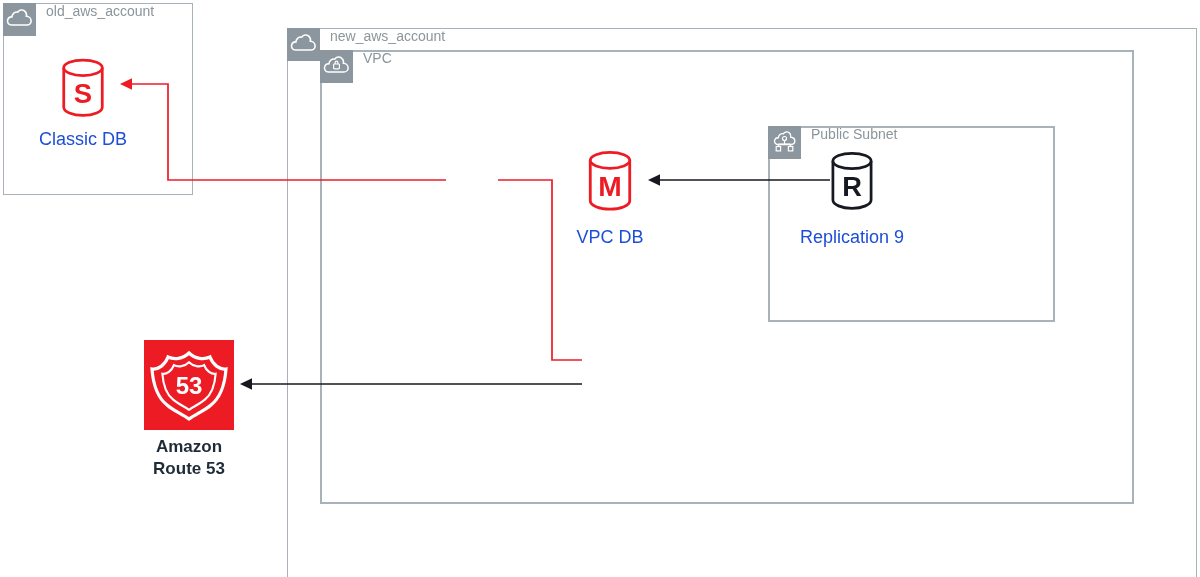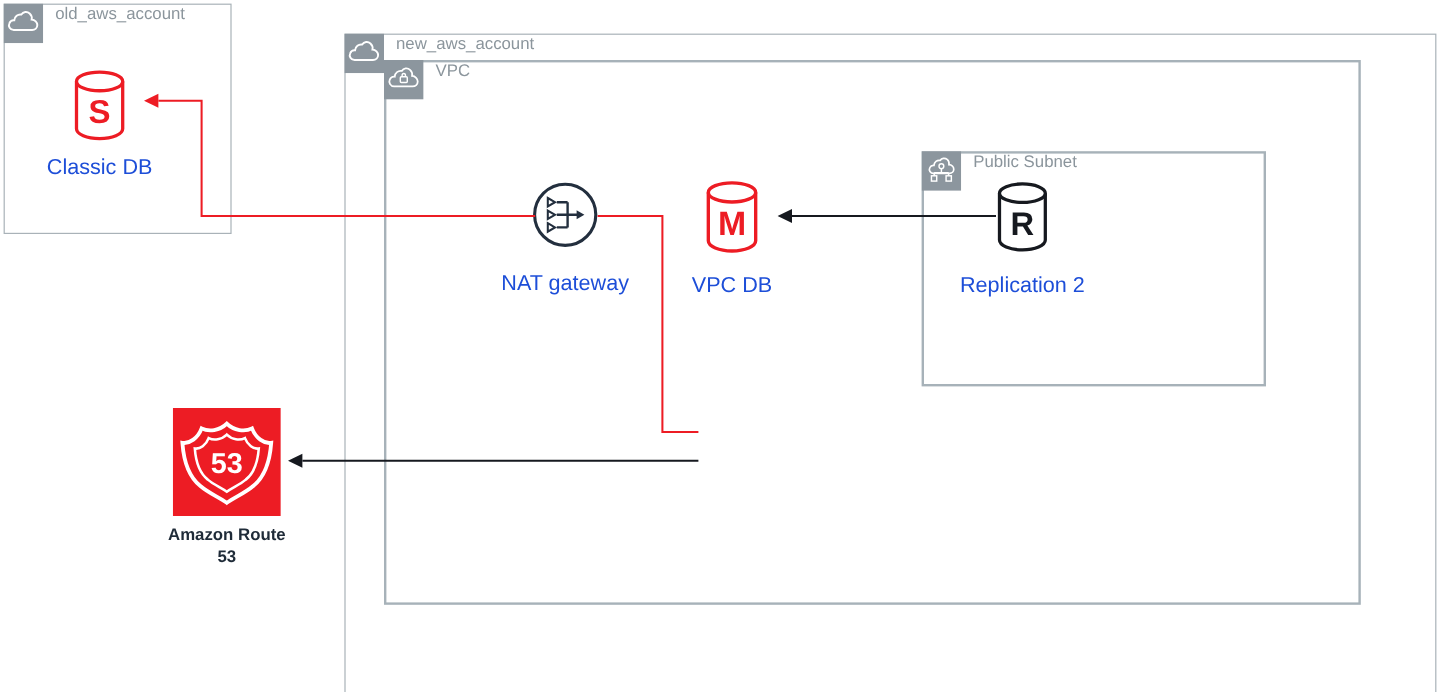--- a/index.html
+++ b/index.html
@@ -12,21 +12,21 @@
   .b2 { border:2px solid #a7b2b9; }
   .group-header { position:absolute; display:flex; align-items:flex-start; }
   .b1 .group-header { top:-1px; left:-1px; }
   .b2 .group-header { top:-2px; left:-2px; }
   .hdr-icon { width:33px; height:33px; display:block; flex:0 0 auto; }
   .group-title { font-size:14px; color:#8b959c; margin-left:10px; white-space:nowrap; }
 
   .node { position:absolute; text-align:center; }
   .node-icon { display:block; margin:0 auto; }
   .node-label { font-size:18px; color:#1d4ed8; line-height:1.3; }
-  .lbl-bold { font-weight:bold; font-size:14px; color:#1f2b38; }
+  .lbl-bold { font-weight:bold; font-size:17px; color:#1f2b38; }
 
   .app-square {
     width:54px; height:54px; box-sizing:border-box; margin:0 auto;
     border:3px solid #232f3e; border-radius:10px; background:#ffffff;
   }
 
   .connections {
     position:absolute; left:0; top:0; width:1200px; height:577px;
     pointer-events:none; z-index:5;
   }
@@ -85,48 +85,37 @@
 
   <div class="node" style="left:23px; top:57px; width:120px;">
     <svg class="node-icon" width="44" height="62" viewBox="0 0 48 66">
       <path d="M3 11 L3 54 A21 9 0 0 0 45 54 L45 11" fill="#ffffff" stroke="#ed1c24" stroke-width="3"></path>
       <ellipse cx="24" cy="11" rx="21" ry="8.5" fill="#ffffff" stroke="#ed1c24" stroke-width="3"></ellipse>
       <text x="24" y="49" text-anchor="middle" font-size="30" font-weight="700" fill="#ed1c24">S</text>
     </svg>
     <div class="node-label" style="margin-top:9px;">Classic DB</div>
   </div>
 
-  <div class="node" style="left:411px; top:151px; width:120px;">
-    <svg class="node-icon" width="56" height="56" viewBox="0 0 56 56">
-      <circle cx="28" cy="28" r="25.5" fill="#ffffff" stroke="#232f3e" stroke-width="2.6"></circle>
-      <path d="M21 17.5 H30 M21 38.5 H30 M30 17.5 V38.5 M21 28 H39" fill="none" stroke="#232f3e" stroke-width="2"></path>
-      <polygon points="44,28 37.5,24.2 37.5,31.8" fill="#232f3e"></polygon>
-      <polygon points="13.5,14 19.5,17.5 13.5,21" fill="#ffffff" stroke="#232f3e" stroke-width="1.7"></polygon>
-      <polygon points="13.5,24.5 19.5,28 13.5,31.5" fill="#ffffff" stroke="#232f3e" stroke-width="1.7"></polygon>
-      <polygon points="13.5,35 19.5,38.5 13.5,42" fill="#ffffff" stroke="#232f3e" stroke-width="1.7"></polygon>
-    </svg>
-    <div class="node-label" style="margin-top:18px;">NAT gateway</div>
-  </div>
 
   <div class="node" style="left:550px; top:150px; width:120px;">
     <svg class="node-icon" width="48" height="62" viewBox="0 0 48 66">
       <path d="M3 11 L3 54 A21 9 0 0 0 45 54 L45 11" fill="#ffffff" stroke="#ed1c24" stroke-width="3"></path>
       <ellipse cx="24" cy="11" rx="21" ry="8.5" fill="#ffffff" stroke="#ed1c24" stroke-width="3"></ellipse>
       <text x="24" y="49" text-anchor="middle" font-size="30" font-weight="700" fill="#ed1c24">M</text>
     </svg>
     <div class="node-label" style="margin-top:14px;">VPC DB</div>
   </div>
 
   <div class="node" style="left:792px; top:151px; width:120px;">
     <svg class="node-icon" width="44" height="60" viewBox="0 0 48 66">
       <path d="M3 11 L3 54 A21 9 0 0 0 45 54 L45 11" fill="#ffffff" stroke="#16191f" stroke-width="3"></path>
       <ellipse cx="24" cy="11" rx="21" ry="8.5" fill="#ffffff" stroke="#16191f" stroke-width="3"></ellipse>
       <text x="24" y="49" text-anchor="middle" font-size="30" font-weight="700" fill="#16191f">R</text>
     </svg>
-    <div class="node-label" style="margin-top:15px;">Replication 2</div>
+    <div class="node-label" style="margin-top:15px;">Replication 9</div>
   </div>
 
 
 
   <div class="node" style="left:134px; top:340px; width:110px;">
     <svg class="node-icon" width="90" height="90" viewBox="0 0 90 90">
       <rect x="0" y="0" width="90" height="90" fill="#ed1c24"></rect>
       <path d="M45 13 C39 19 30 20 24 17 C21 25 14 30 8 29 C9 43 13 57 23 65 C30 71 38 74 45 79 C52 74 60 71 67 65 C77 57 81 43 82 29 C76 30 69 25 66 17 C60 20 51 19 45 13 Z" fill="none" stroke="#ffffff" stroke-width="3.2"></path>
       <path d="M45 13 C39 19 30 20 24 17 C21 25 14 30 8 29 C9 43 13 57 23 65 C30 71 38 74 45 79 C52 74 60 71 67 65 C77 57 81 43 82 29 C76 30 69 25 66 17 C60 20 51 19 45 13 Z" fill="none" stroke="#ffffff" stroke-width="3" transform="translate(45 46) scale(0.72) translate(-45 -46)"></path>
       <text x="45" y="54" text-anchor="middle" font-size="24" font-weight="600" fill="#ffffff">53</text>

